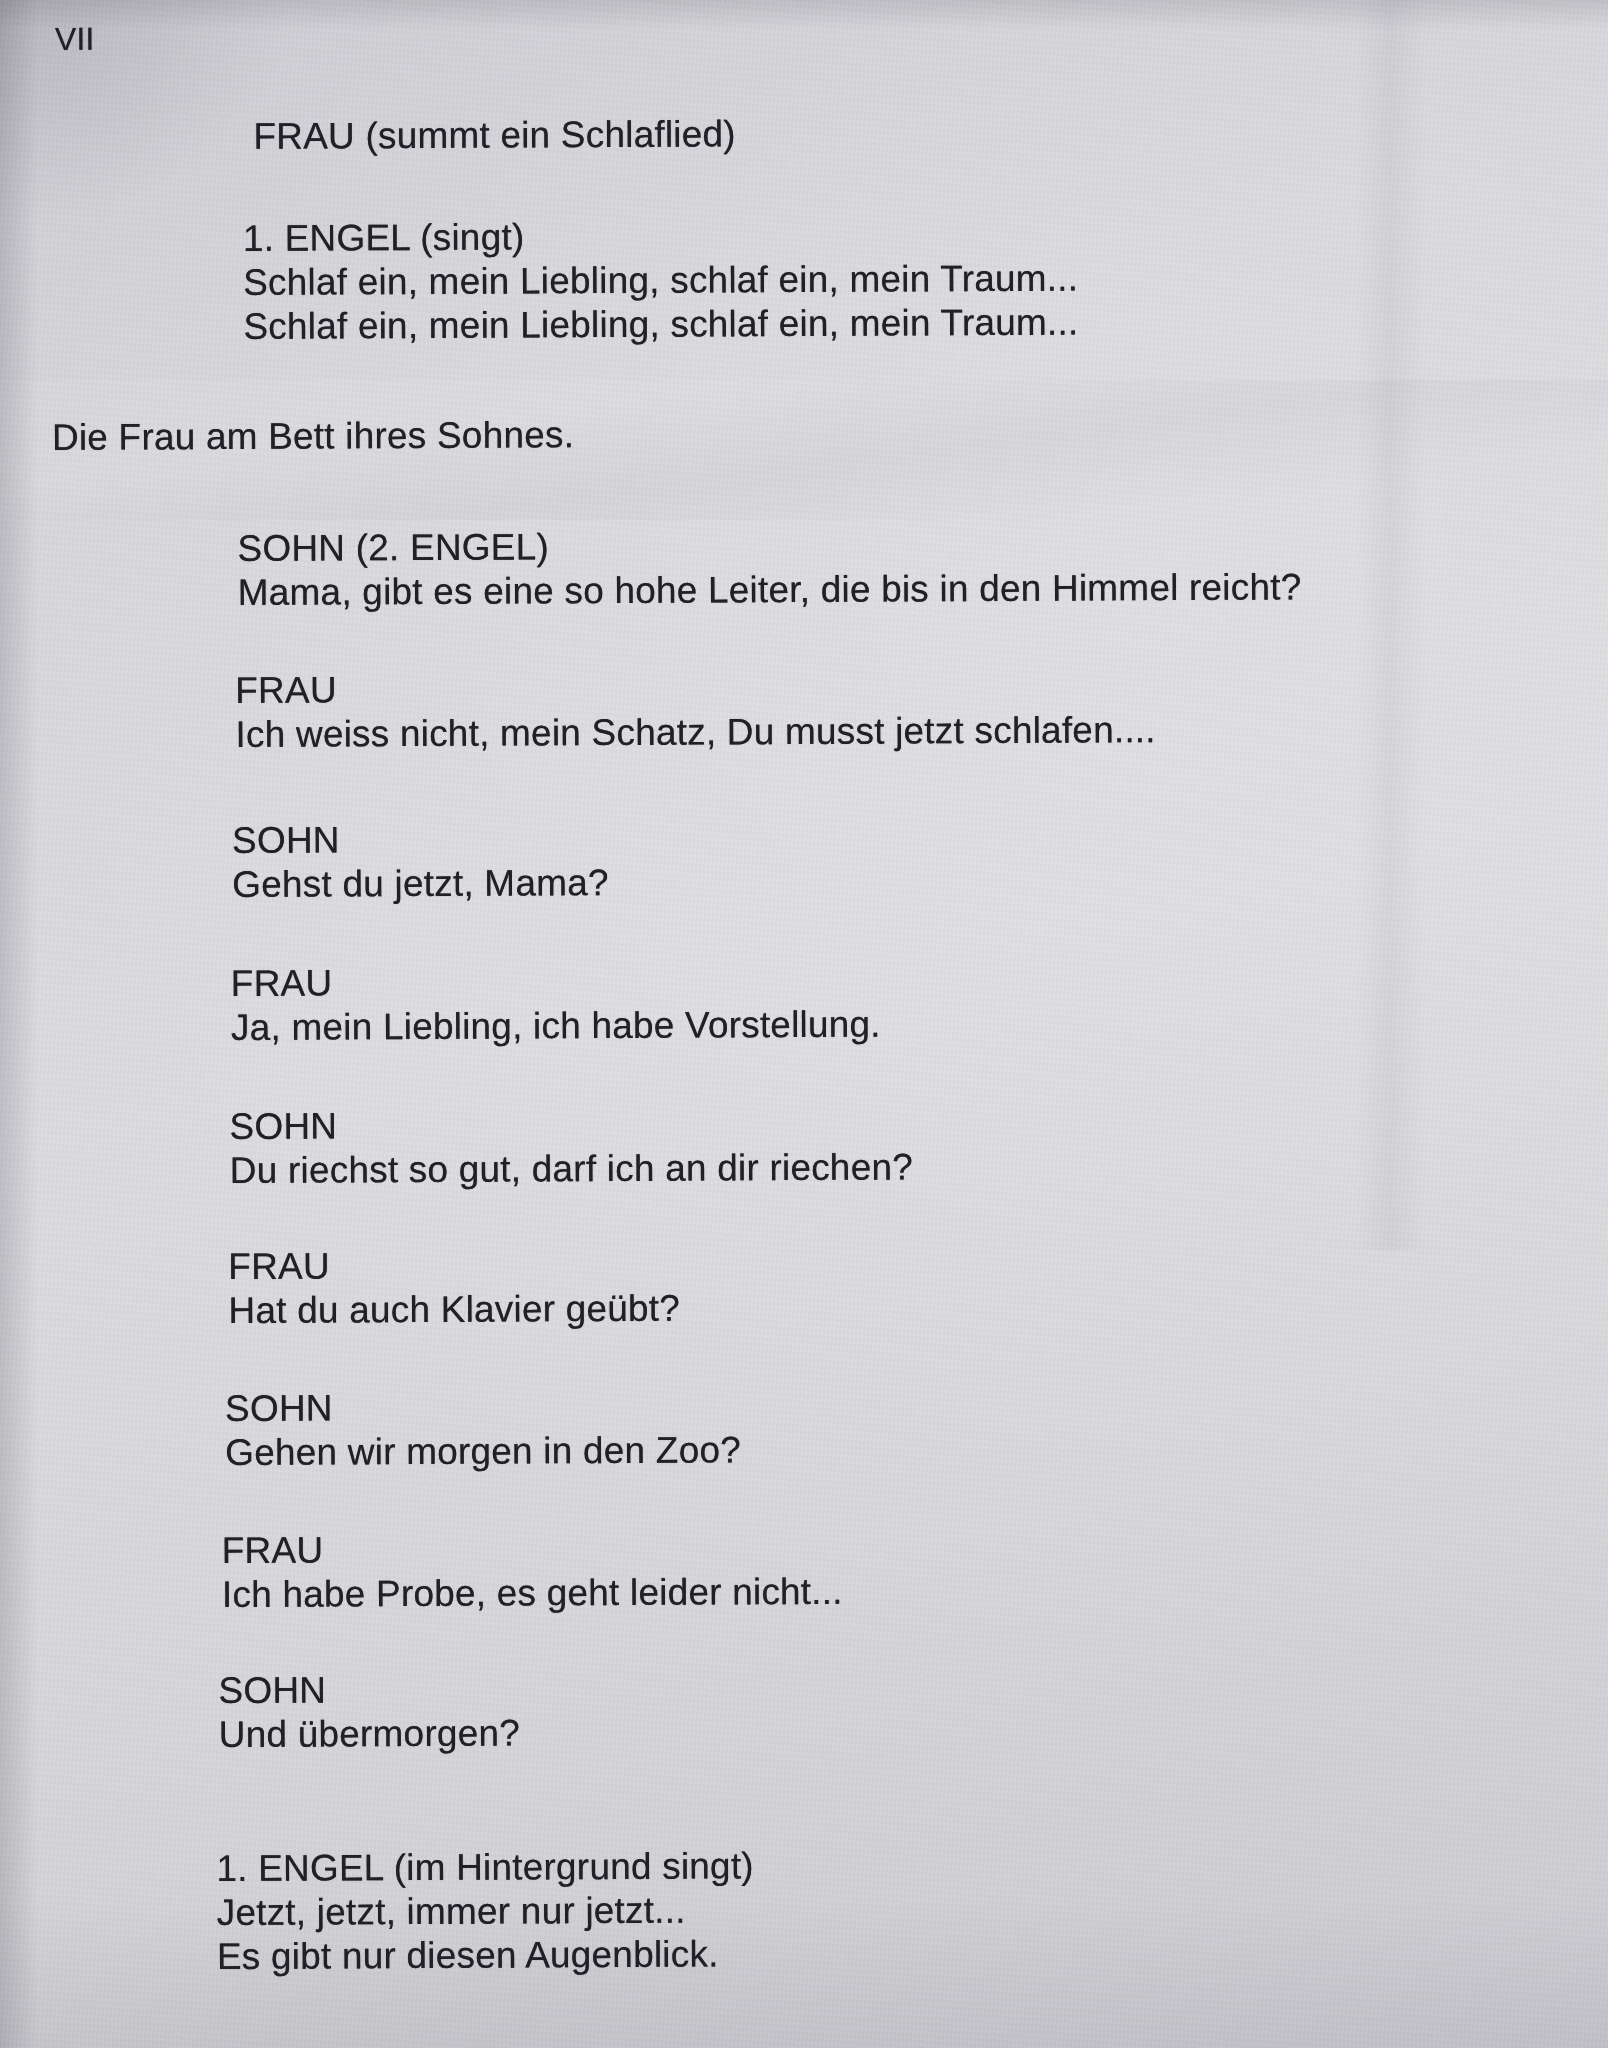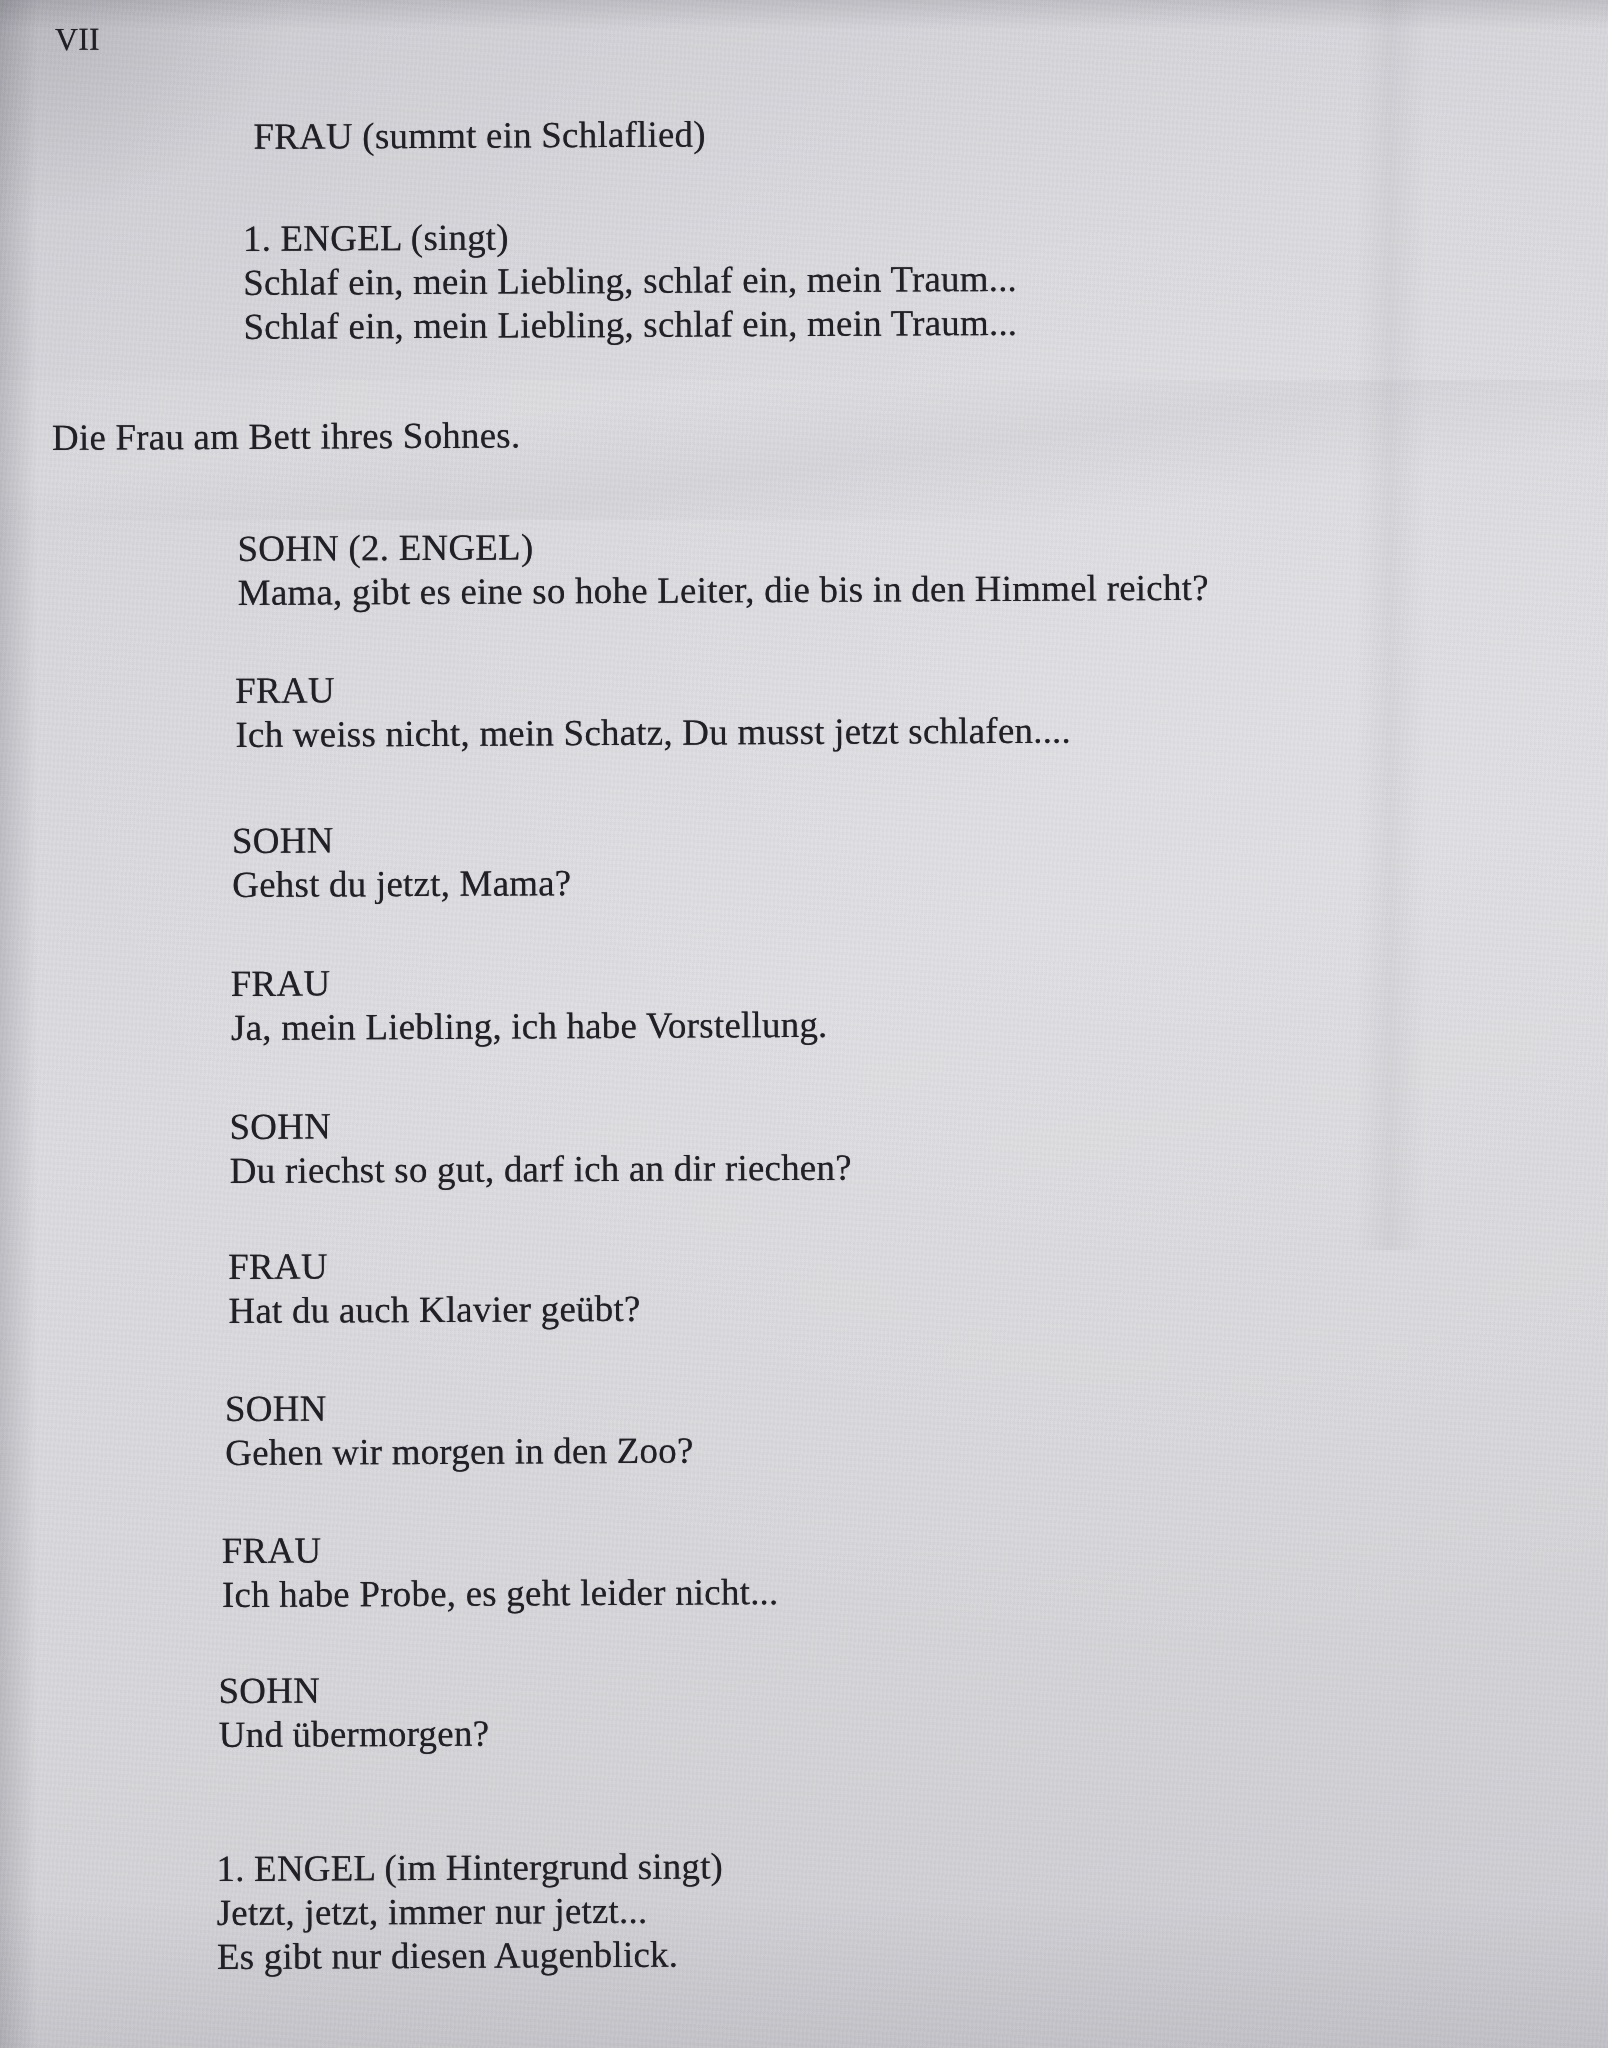--- a/index.html
+++ b/index.html
@@ -11,21 +11,20 @@
     background: #cfced3;
     font-family: "Liberation Sans", sans-serif;
   }
 
   #paper {
     position: absolute;
     inset: 0;
     background:
       radial-gradient(120% 90% at 72% 28%, rgba(255,255,255,0.16), rgba(255,255,255,0) 62%),
       linear-gradient(168deg, #cdccd2 0%, #d7d6db 20%, #dcdbe0 48%, #d7d6da 72%, #cccbd1 100%);
-    font-family: Liberation Serif, serif;
   }
 
   
   .shade { position: absolute; pointer-events: none; }
   #edge-left {
     left: 0; top: 0; bottom: 0; width: 38px;
     background: linear-gradient(90deg, rgba(40,40,52,0.16), rgba(40,40,52,0));
   }
   #edge-top {
     left: 0; top: 0; right: 0; height: 30px;

